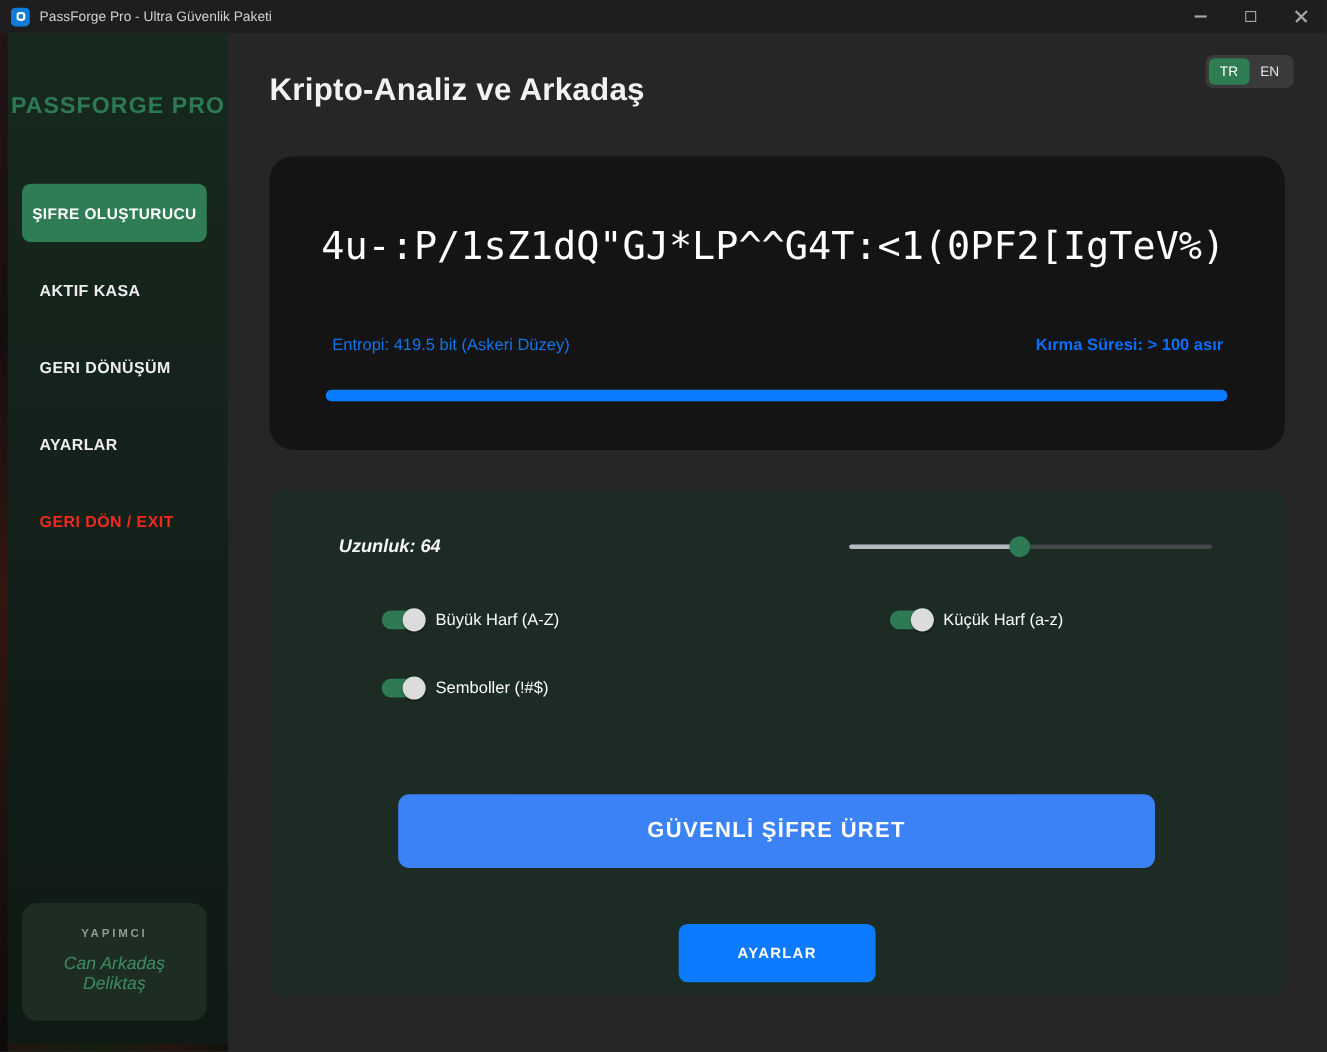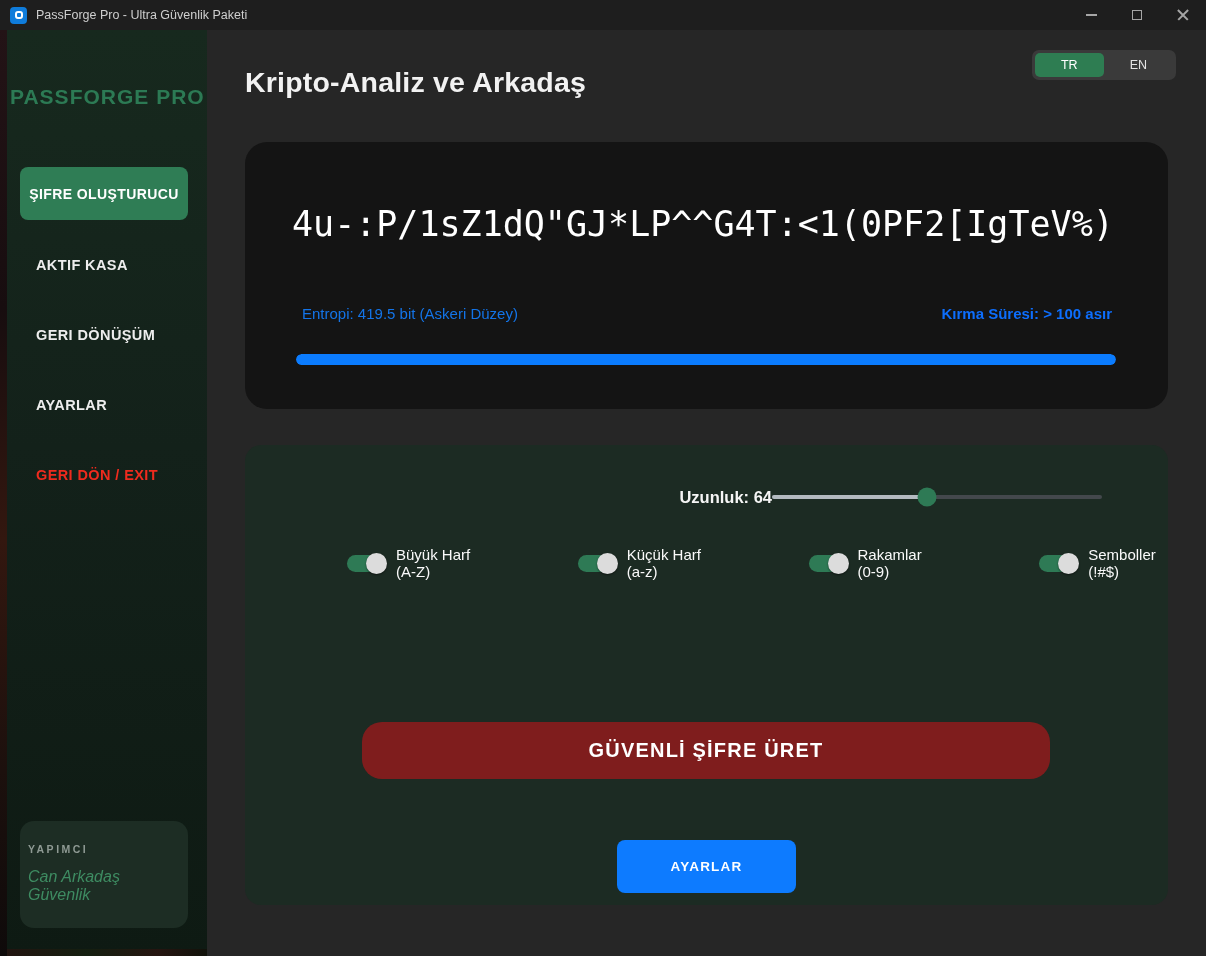--- a/index.html
+++ b/index.html
@@ -39,65 +39,65 @@
   .brand { color:#2c7a54; font-weight:bold; font-size:21px; letter-spacing:1px; margin:55px 0 0 3px; white-space:nowrap; }
   .nav { margin-top:58px; }
   .nav-active-btn { margin-left:13px; width:168px; height:53px; border:none; border-radius:8px;
                     background:#2f7d55; color:#ffffff; font-weight:bold; font-size:14px; letter-spacing:.4px;
                     font-family:inherit; display:flex; align-items:center; justify-content:center; cursor:pointer; }
   .nav-item { color:#ededed; font-weight:bold; font-size:14.5px; letter-spacing:.4px;
               margin:54px 0 0 29px; cursor:pointer; }
   .nav-item.first { margin-top:37px; }
   .nav-item.danger { color:#ef2b1e; }
   .maker-card { position:absolute; left:20px; right:19px; bottom:28px; background:#1d2d24;
-                border-radius:14px; padding:22px 8px 24px; text-align:left; }
+                border-radius:14px; padding:22px 8px 24px; text-align:center; }
   .maker-title { color:#8f9a94; font-size:10.5px; font-weight:bold; letter-spacing:2.5px; }
   .maker-name { color:#3e8c62; font-size:16px; font-style:italic; margin-top:13px; }
 
   
   .main { flex:1; position:relative; padding:0 38px; }
   .page-title { color:#f2f2f2; font-weight:bold; font-size:28.5px; padding-top:36px; letter-spacing:.2px; }
   .lang-switch { position:absolute; top:20px; right:30px; background:#3a3a3a; border-radius:7px;
                  padding:3px; display:flex; }
   .lang-btn { border:none; background:transparent; color:#e3e3e3; font-size:12.5px; font-family:inherit;
-              padding:5px 26px; border-radius:5px; cursor:pointer; }
+              padding:5px 10px; border-radius:5px; cursor:pointer; }
   .lang-btn.active { background:#2e7d52; color:#fff; }
 
   
   .display-card { margin-top:43px; height:267px; background:#141414; border-radius:22px; position:relative; }
   .pw-text { position:absolute; top:62px; left:47px; right:47px; color:#ffffff;
              font-family:"DejaVu Sans Mono", monospace; font-size:35px; white-space:nowrap; overflow:hidden; }
   .pw-meta { position:absolute; top:163px; left:57px; right:56px; display:flex;
              justify-content:space-between; align-items:center; }
   .entropy { color:#1374e8; font-size:15px; }
   .crack-time { color:#0d6efd; font-size:15px; font-weight:bold; }
   .strength-track { position:absolute; left:51px; right:52px; top:212px; height:11px;
                     border-radius:6px; background:#1d1d1d; overflow:hidden; }
   .strength-fill { height:100%; background:#0b7cff; border-radius:6px; width:0; }
 
   
   .panel { margin-top:36px; height:460px; background:#1c2b23; border-radius:16px; position:relative; }
   .length-row { position:absolute; top:38px; left:63px; right:66px; height:28px;
-                display:flex; justify-content:flex-end; align-items:center; }
+                display:flex; justify-content:space-between; align-items:center;font-style:italic; }
   .length-label { color:#f5f5f5; font-weight:bold; font-size:16.5px; }
   .slider { width:330px; height:20px; position:relative; cursor:pointer; }
   .slider-track { position:absolute; top:8px; left:0; right:0; height:4px; border-radius:2px; background:#43484c; }
   .slider-fill { position:absolute; top:8px; left:0; height:4px; border-radius:2px; background:#b3bac0; width:0; }
   .slider-thumb { position:absolute; top:10px; width:19px; height:19px; border-radius:50%;
                   background:#2e7a55; transform:translate(-50%,-50%); }
   .toggle-grid { position:absolute; top:107px; left:0; right:0;
-                 display:grid; grid-template-columns:1fr 1fr 1fr 1fr; row-gap:40px; }
+                 display:grid; grid-template-columns:1fr 1fr; row-gap:40px; }
   .toggle-cell { display:flex; align-items:center; padding-left:102px; height:22px; cursor:pointer; }
   .switch { width:36px; height:17px; border-radius:9px; background:#50565a; position:relative; flex:0 0 auto; }
   .switch.on { background:#2e7a55; }
   .switch .knob { position:absolute; top:-2px; right:-4px; width:21px; height:21px; border-radius:50%;
                   background:#dcdcdc; box-shadow:0 1px 2px rgba(0,0,0,.5); }
   .toggle-label { color:#fafafa; font-size:15px; margin-left:13px; }
-  .generate-btn { position:absolute; top:277px; left:117px; right:118px; height:57px;
-                  background:#7f1d1d; border:none; border-radius:20px; color:#ffffff;
+  .generate-btn { position:absolute; top:277px; left:117px; right:118px; height:67px;
+                  background:#3b82f6; border:none; border-radius:10px; color:#ffffff;
                   font-family:inherit; font-weight:bold; font-size:20px; letter-spacing:1.2px; cursor:pointer; }
   .action-row { position:absolute; top:395px; left:0; right:0; display:flex; justify-content:center; gap:31px; }
   .action-btn { width:179px; height:53px; border:none; border-radius:8px; color:#ffffff;
                 font-family:inherit; font-weight:bold; font-size:13.5px; letter-spacing:1.2px; cursor:pointer; }
   .copy-btn { background:#23b14d; }
   .save-btn { background:#0d7bff; }
 </style>
 </head>
 <body>
 
@@ -127,21 +127,21 @@
     <div class="brand">PASSFORGE PRO</div>
     <div class="nav">
       <button class="nav-active-btn">ŞIFRE OLUŞTURUCU</button>
       <div class="nav-item first">AKTIF KASA</div>
       <div class="nav-item">GERI DÖNÜŞÜM</div>
       <div class="nav-item">AYARLAR</div>
       <div class="nav-item danger">GERI DÖN / EXIT</div>
     </div>
     <div class="maker-card">
       <div class="maker-title">YAPIMCI</div>
-      <div class="maker-name">Can Arkadaş Güvenlik</div>
+      <div class="maker-name">Can Arkadaş Deliktaş</div>
     </div>
   </div>
 
   <div class="main">
     <div class="page-title">Kripto-Analiz ve Arkadaş</div>
 
     <div class="lang-switch">
       <button class="lang-btn active">TR</button>
       <button class="lang-btn">EN</button>
     </div>
@@ -177,26 +177,20 @@
         <div class="toggle-cell">
           <div class="switch on">
               <span class="knob"></span>
             </div>
           <div class="toggle-label">Küçük Harf (a-z)</div>
         </div>
         <div class="toggle-cell">
           <div class="switch on">
               <span class="knob"></span>
             </div>
-          <div class="toggle-label">Rakamlar (0-9)</div>
-        </div>
-        <div class="toggle-cell">
-          <div class="switch on">
-              <span class="knob"></span>
-            </div>
           <div class="toggle-label">Semboller (!#$)</div>
         </div>
       </div>
 
       <button class="generate-btn">GÜVENLİ ŞİFRE ÜRET</button>
 
       <div class="action-row">
         <button class="action-btn save-btn">AYARLAR</button>
       </div>
     </div>

